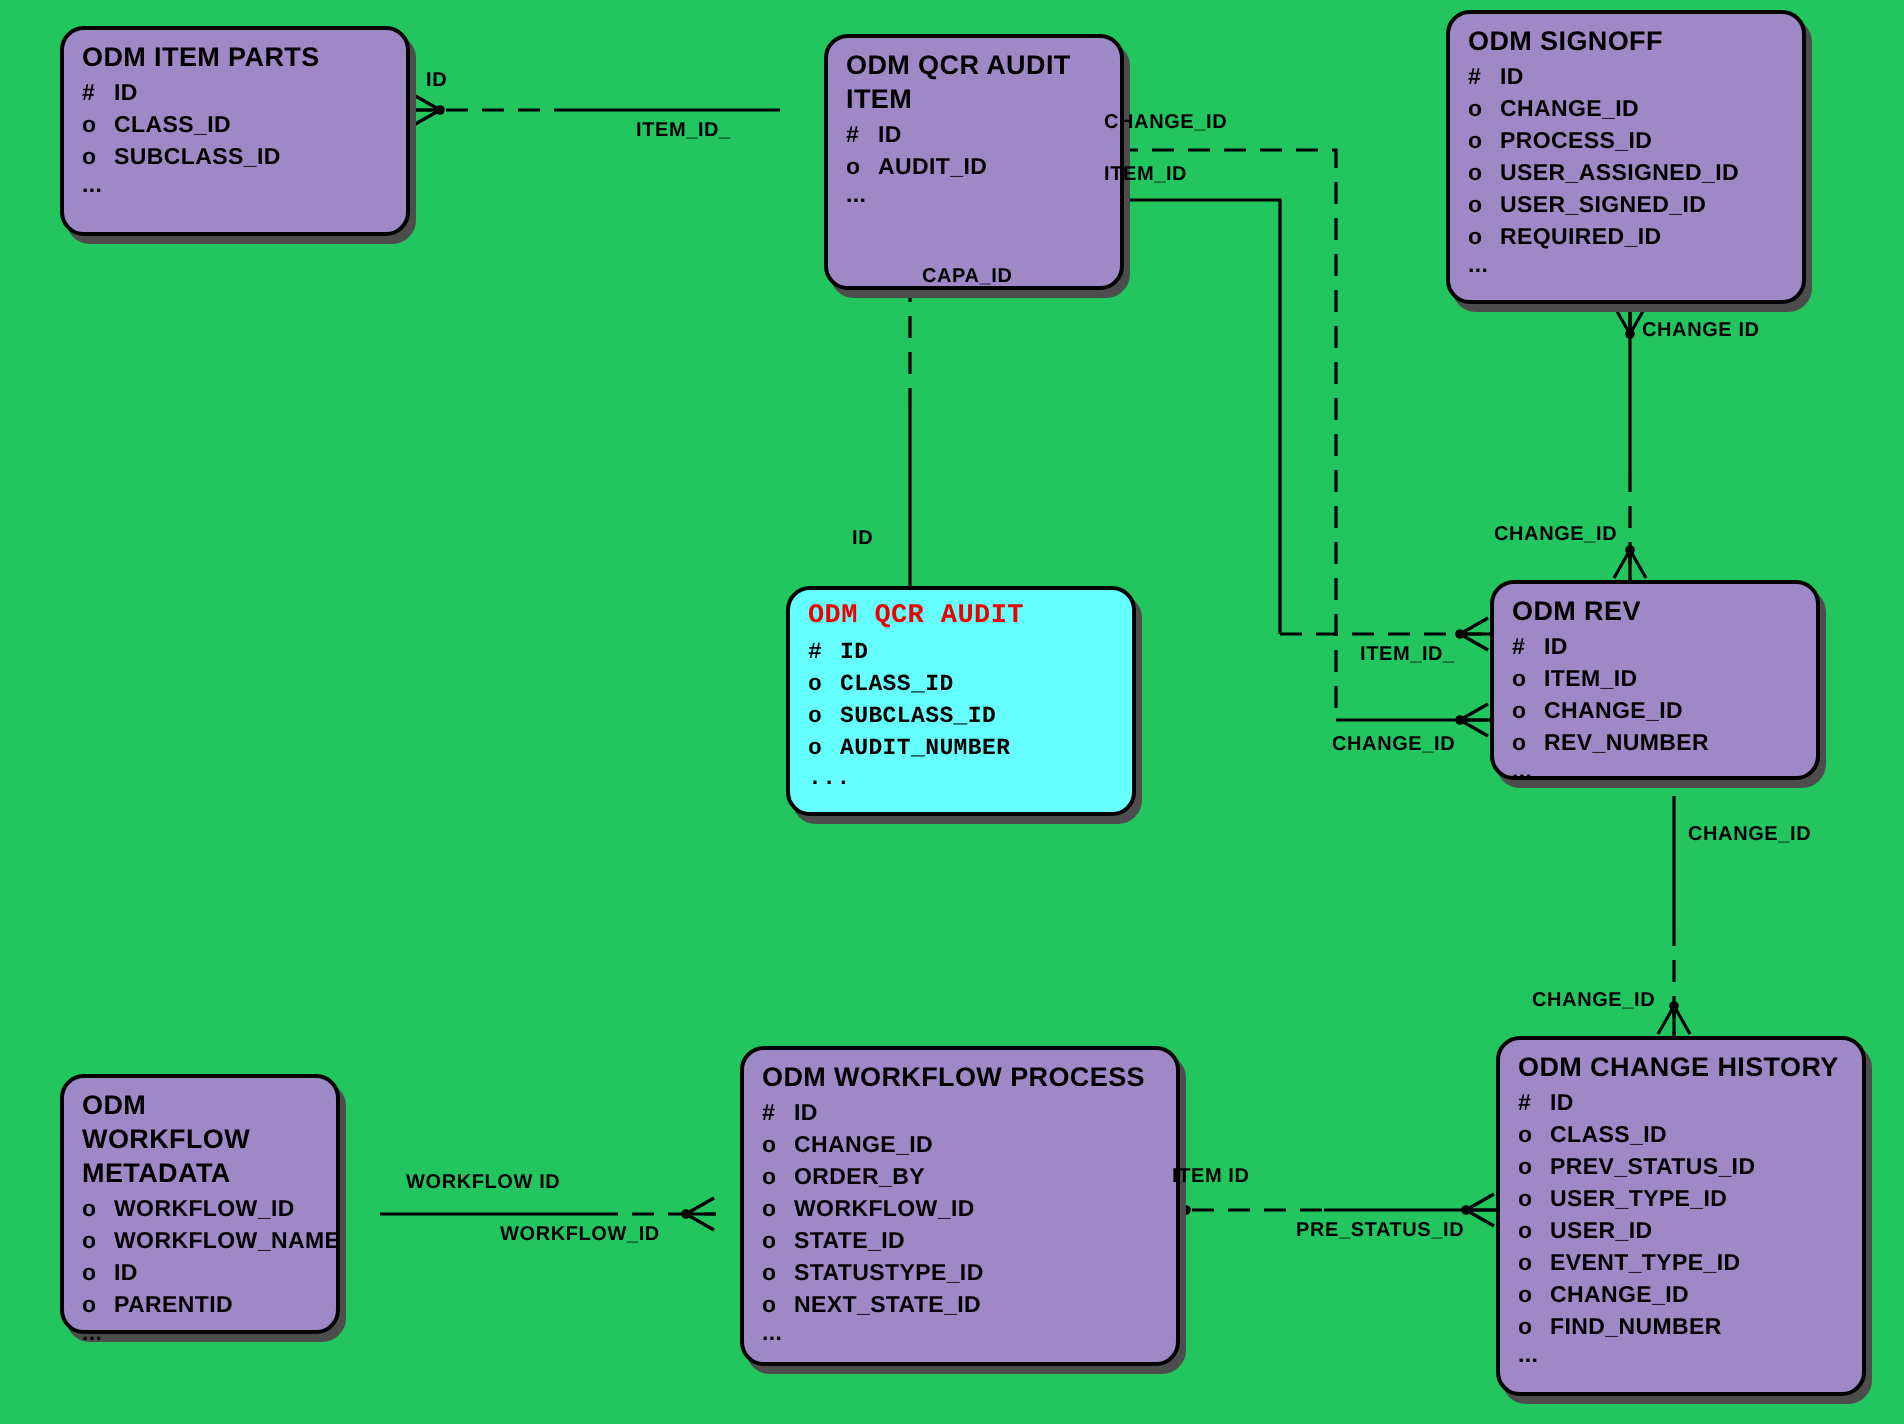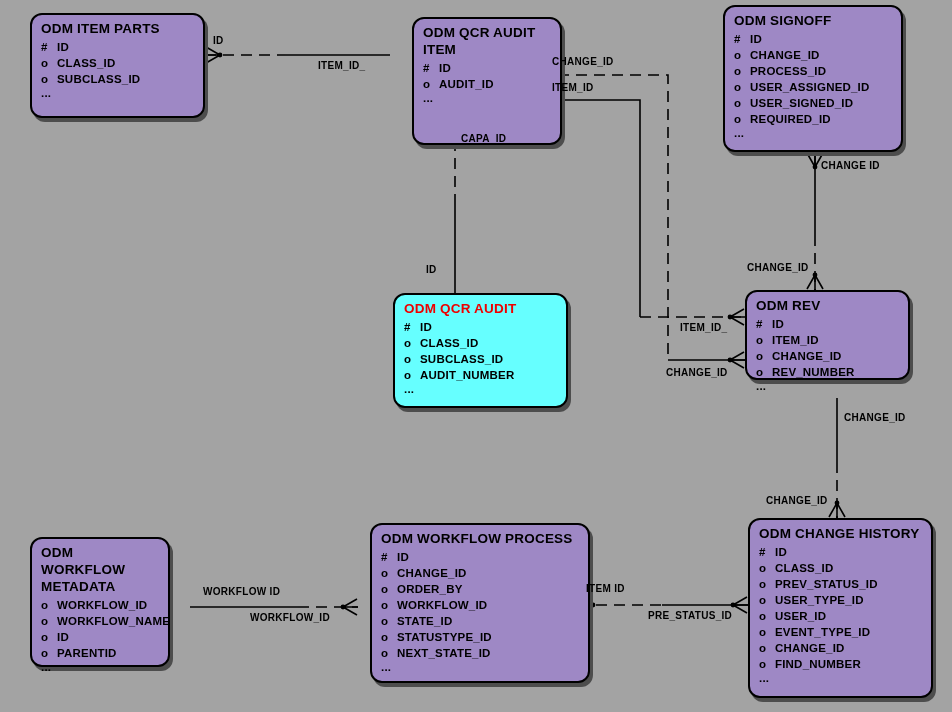--- a/index.html
+++ b/index.html
@@ -1,26 +1,26 @@
 <!DOCTYPE html>
 <html><head>
 <meta charset="utf-8">
 <style>
   html,body{margin:0;padding:0;background:#ffffff;}
   #canvas{
-    position:relative;width:952px;height:712px;background:#a3a3a3;overflow:hidden;
+    position:relative;width:952px;height:712px;background:#22c55e;overflow:hidden;
     font-family:"Liberation Sans", sans-serif;
   }
   #wires{position:absolute;left:0;top:0;width:952px;height:712px;z-index:1;}
   .entity{
     position:absolute;z-index:2;box-sizing:border-box;
     background:#9E88C5;border:2px solid #000000;border-radius:12px;
     box-shadow:3px 4px 0 #4d4d4d;padding:5px 9px 4px 9px;color:#000;
   }
-  .entity.highlight{background:#66FFFF;}
+  .entity.highlight{background:#66FFFF;font-family:Liberation Mono, monospace;}
   .etitle{font-size:13.5px;font-weight:bold;line-height:17px;letter-spacing:.2px;margin-bottom:2px;}
   .entity.highlight .etitle{color:#EE0000;}
   .attr{display:flex;font-size:11.5px;font-weight:bold;line-height:16px;letter-spacing:.2px;}
   .attr .mk{width:16px;flex:0 0 16px;}
   .attr .an{white-space:nowrap;}
   .more{line-height:13px;}
   .rlabel{
     position:absolute;z-index:3;font-size:10px;font-weight:bold;color:#000;
     letter-spacing:.3px;white-space:nowrap;
   }
@@ -159,21 +159,21 @@
         <span class="mk">o</span>
         <span class="an">SUBCLASS_ID</span>
       </div>
     <div class="attr">
         <span class="mk">o</span>
         <span class="an">AUDIT_NUMBER</span>
       </div>
     <div class="attr more">...</div>
   </div>
 
-  <div class="entity" style="left:745px;top:290px;width:165px;height:90px">
+  <div class="entity" style="left:745px;top:290px;width:165px;height:100px">
     <div class="etitle">ODM REV</div>
     <div class="attr">
         <span class="mk">#</span>
         <span class="an">ID</span>
       </div>
     <div class="attr">
         <span class="mk">o</span>
         <span class="an">ITEM_ID</span>
       </div>
     <div class="attr">

